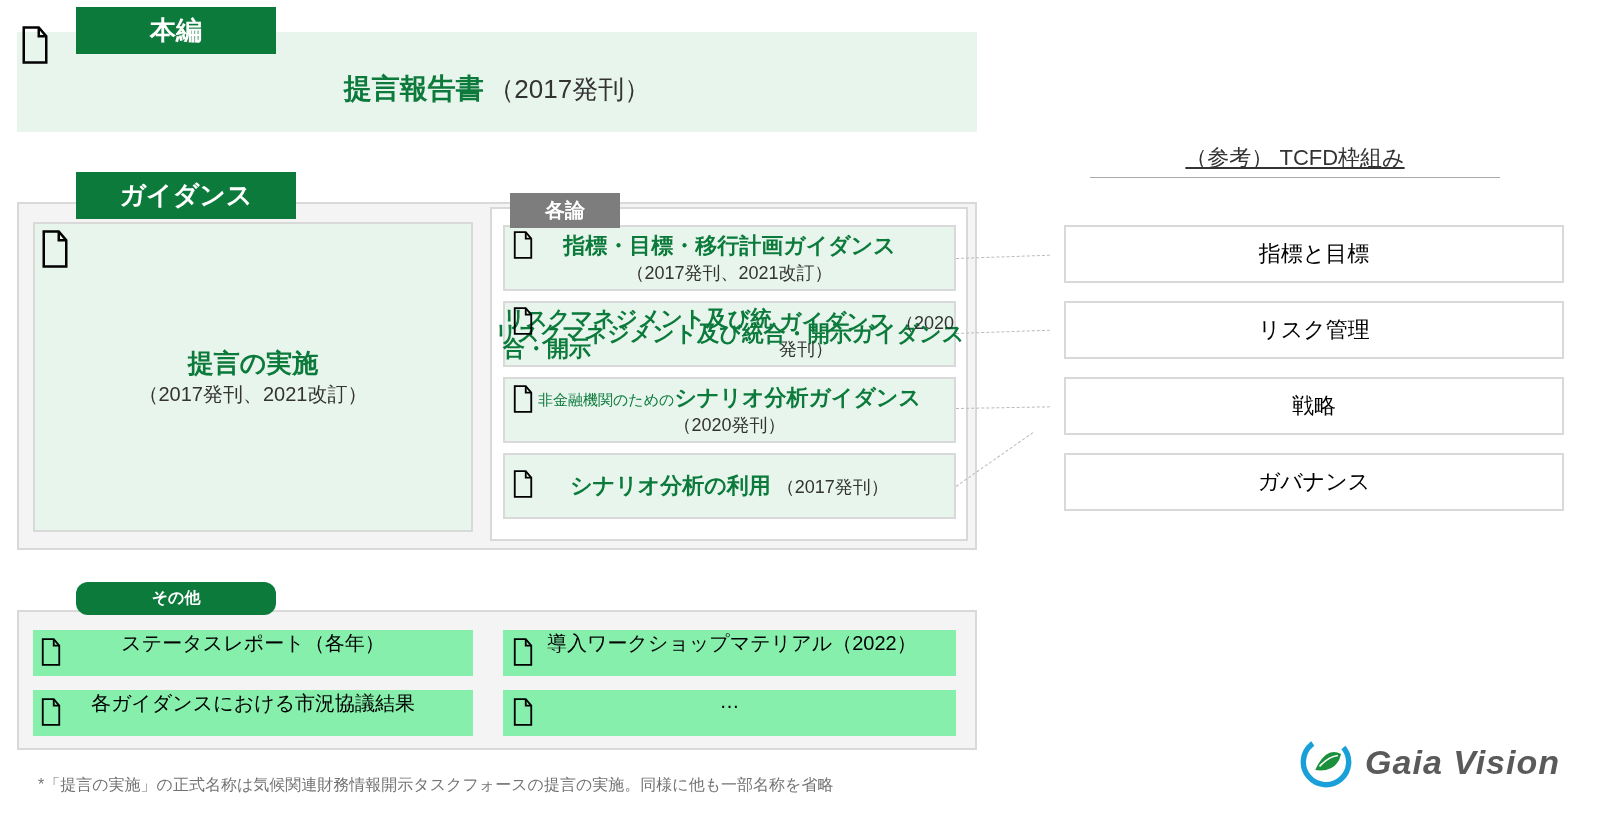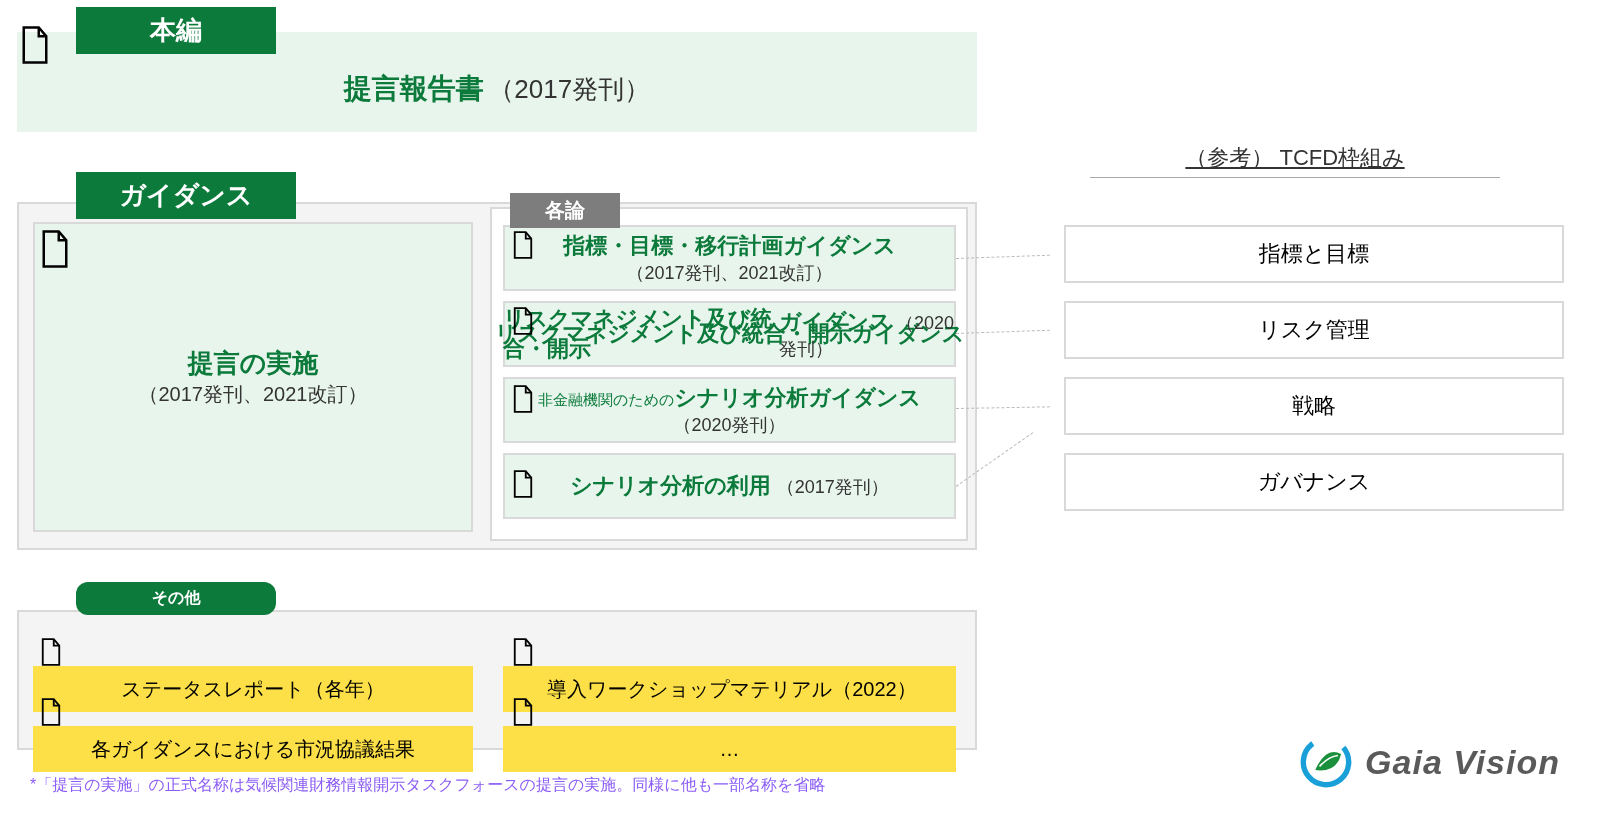--- a/index.html
+++ b/index.html
@@ -19,27 +19,27 @@
   .detail-box { position: absolute; background: #e8f5ec; border: 2px solid #d9d9d9; display:flex; flex-direction:column; align-items:center; justify-content:center; }
   .detail-box .line1 { color:#0b7a3b; font-weight:700; font-size:22px; white-space:nowrap; }
   .detail-box .line2 { color:#333; font-size:18px; }
   .detail-box .line1 .pre { color:#0b7a3b; font-size:15px; font-weight:400; }
   .detail-box .line1 .sub-inline { color:#333; font-size:18px; font-weight:400; }
 
   .map-box { position: absolute; background:#fff; border:2px solid #d9d9d9; display:flex; align-items:center; justify-content:center; font-size:22px;margin-left:14px; }
   .map-header { position:absolute; font-size:22px; color:#333; text-align:center; border-bottom:1px solid #aaa; padding-bottom:4px; }
 
   .other-box { position: absolute; background:#f4f4f4; border:2px solid #d9d9d9; }
-  .other-item { position:absolute; background:#fde047; display:flex; align-items:center; justify-content:center; font-size:20px;margin-top:36px; }
+  .other-item { position:absolute; background:#86efac; display:flex; justify-content:center; font-size:20px; }
 
   .doc-icon { position:absolute; width:30px; height:38px; }
   .doc-icon svg { width:100%; height:100%; display:block; }
   .doc-icon-sm { width:22px; height:28px; }
 
-  .footnote { position:absolute; font-size:16px; color:#8b5cf6; }
+  .footnote { position:absolute; font-size:16px; color:#737373;margin-left:8px; }
 
   .logo { position:absolute; display:flex; align-items:center; gap:12px; }
   .logo-text { font-size:34px; font-weight:600; color:#5a5a5a; font-style:italic; letter-spacing:1px; }
 
   .conn { position:absolute; height:0; border-top:1px dashed #bbb; transform-origin: left center; }
 </style>
 </head>
 <body>
 
 <div class="canvas">

